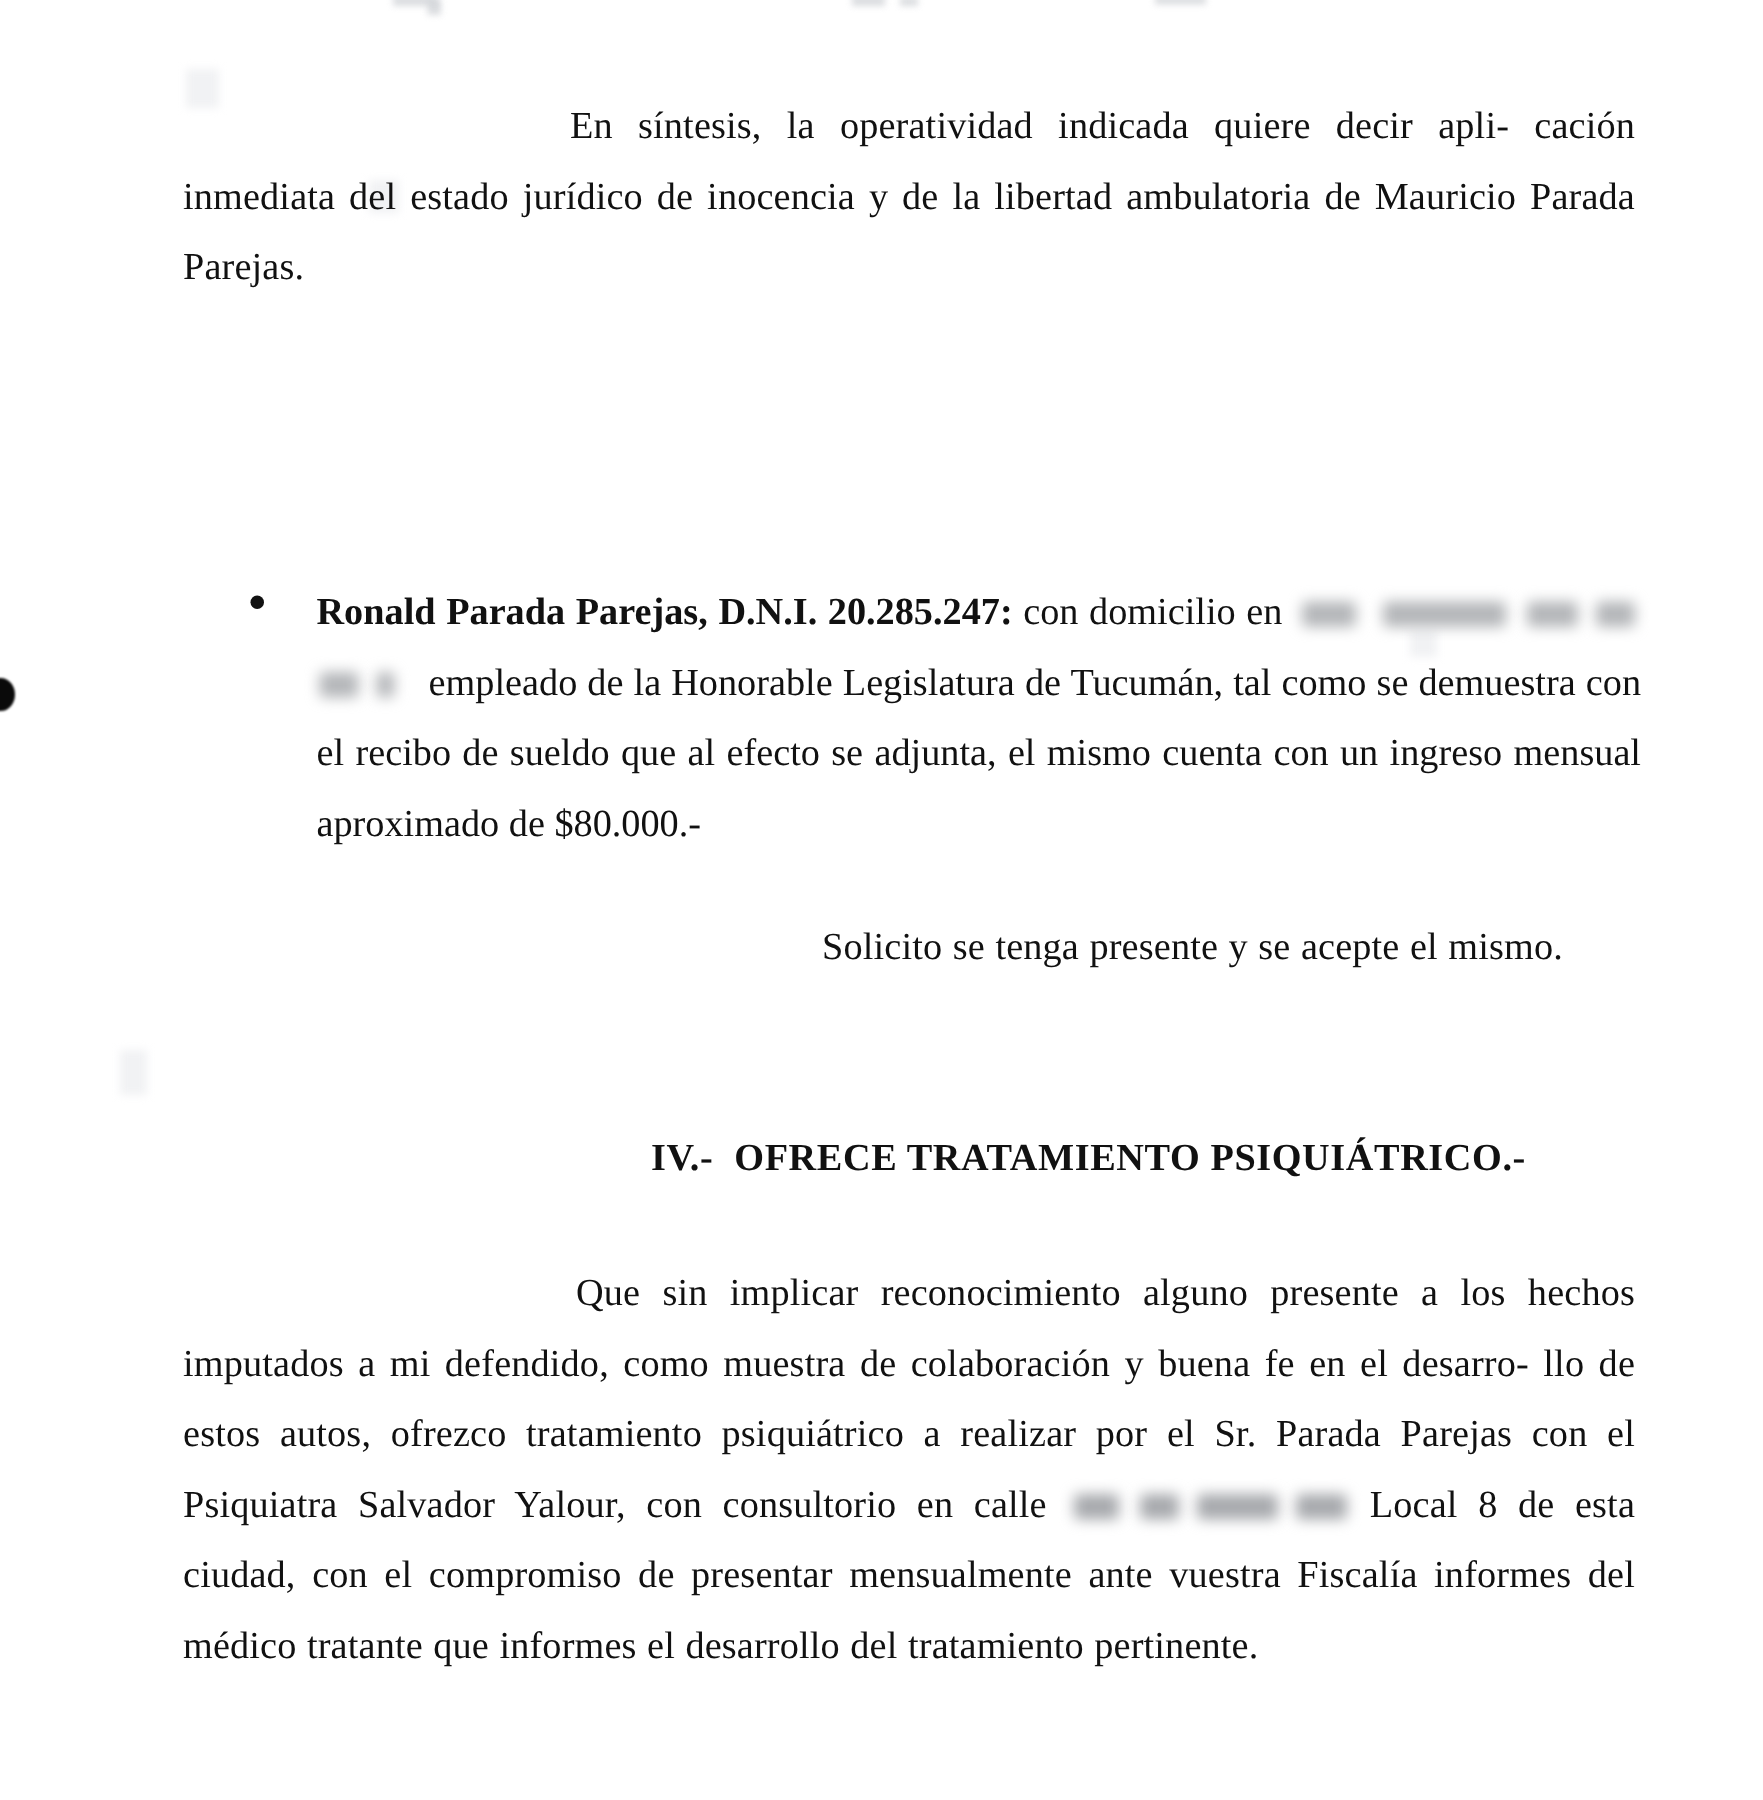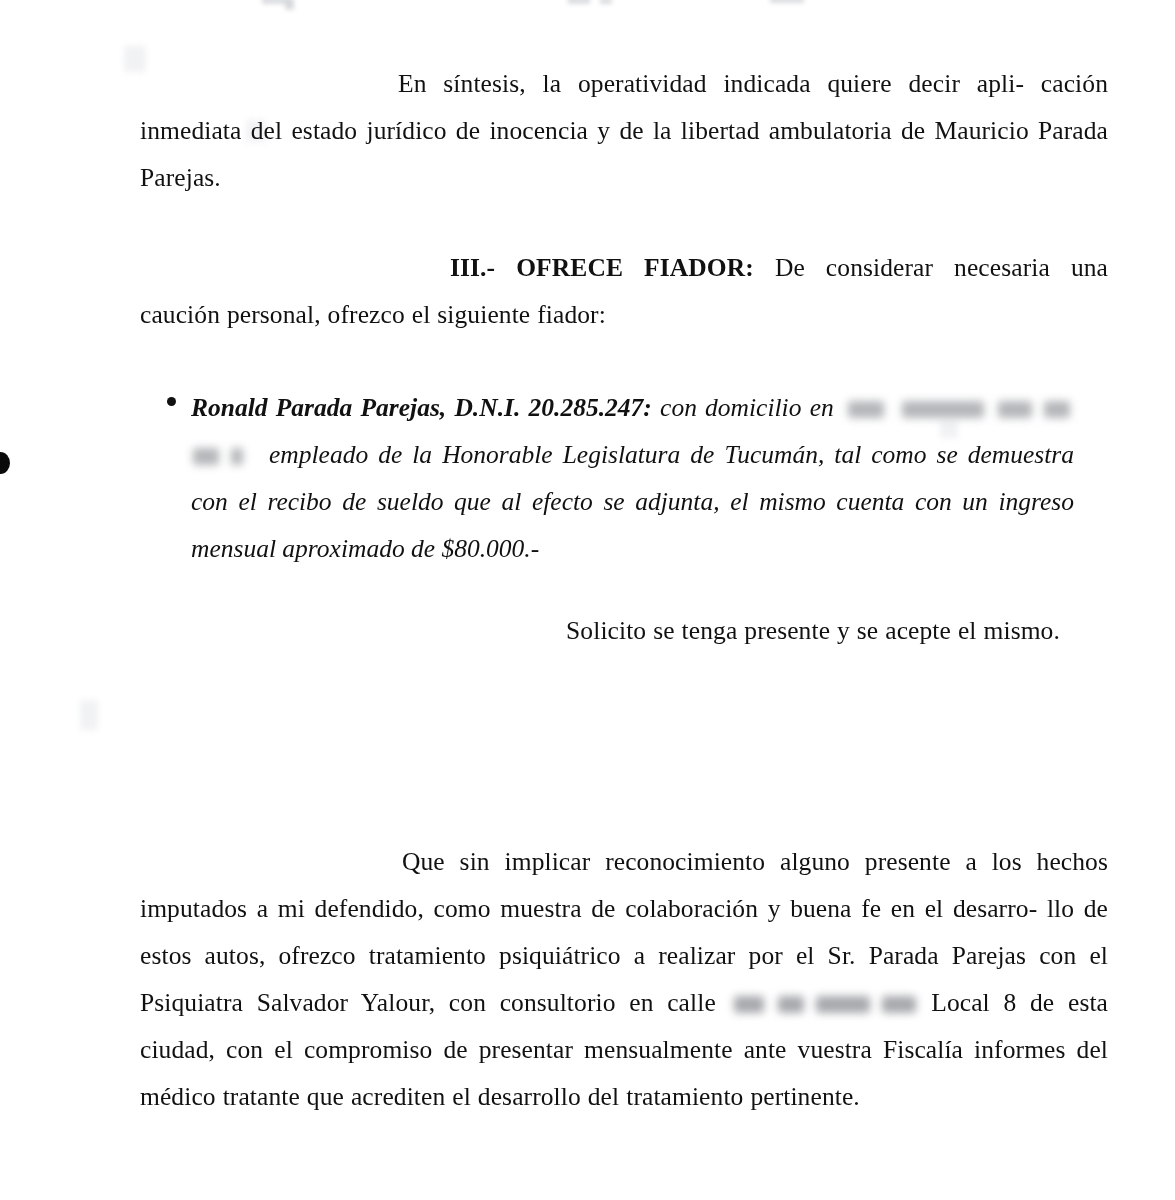--- a/index.html
+++ b/index.html
@@ -54,21 +54,20 @@
   }
   .para {
     position: absolute;
     width: 968px;
     font-size: 25.5px;
     line-height: 47px;
     text-align: justify;
     text-justify: inter-word;
     letter-spacing: .1px;
     word-spacing: .5px;
-    margin-left: 18px;
   }
   .para.nojust { text-align: center; }
   .indent { display: inline-block; width: 258px; }
   .indent-h { display: inline-block; width: 310px; }
   .indent-s { display: inline-block; width: 378px; }
   b, .bold { font-weight: bold; }
 
   .heading {
     position: absolute;
     width: 968px;
@@ -89,27 +88,26 @@
   .bullet-mark {
     position: absolute;
     left: 0px;
     top: 13px;
     width: 9px;
     height: 9px;
     background: #111111;
     border-radius: 50%;
   }
   .bullet-text {
-    margin-left: 24px;
+    margin-left: 44px;
     width: 883px;
     font-size: 25.5px;
     line-height: 47px;
     text-align: justify;
     text-justify: inter-word;
-    font-style: italic;
   }
   .bullet-text .lastline { text-align: left; }
 
   
   .redaction {
     display: inline-block;
     vertical-align: middle;
     position: relative;
     height: 30px;
   }
@@ -140,23 +138,20 @@
   <div class="faint-blot" style="left:940px; top:420px; width:18px; height:18px;"></div>
 
   <div class="edge-wedge"></div>
 
   <div class="body-area">
 
     <div class="para" style="top:60px;">
       <span class="indent"></span><span>En síntesis, la operatividad indicada quiere decir apli-</span> <span>cación inmediata del estado jurídico de inocencia y de la libertad ambulatoria de Mauricio Parada Parejas.</span>
     </div>
 
-    <div class="para" style="top:244px;">
-      <span class="indent-h"></span><b>III.-</b><span class="bold"> </span><b>OFRECE FIADOR:</b> <span>De considerar necesaria una</span> <span>caución personal, ofrezco el siguiente fiador:</span>
-    </div>
 
     <div class="bullet-block">
       <span class="bullet-mark"></span>
       <div class="bullet-text">
         <b>Ronald Parada Parejas, D.N.I. 20.285.247:</b>
         <span>con domicilio en</span>
         <span class="redaction" style="width:232px;">
           <span class="blob" style="left:6px;  width:36px;"></span>
           <span class="blob" style="left:60px; width:82px;"></span>
           <span class="blob" style="left:156px;width:34px;"></span>
@@ -169,31 +164,34 @@
         <span>empleado de la Honorable Legislatura de Tucumán, tal como se demuestra</span>
         <span>con el recibo de sueldo que al efecto se adjunta, el mismo cuenta con un ingreso</span>
         <span class="lastline">mensual aproximado de $80.000.-</span>
       </div>
     </div>
 
     <div class="para nojust" style="top:607px;">
       <span class="indent-s"></span><span>Solicito se tenga presente y se acepte el mismo.</span>
     </div>
 
+    <div class="heading" style="top:748px;">
+      <span class="indent-h" style="width:312px;"></span><span>IV.-</span><span class="sp"></span><span>OFRECE TRATAMIENTO PSIQUIÁTRICO.-</span>
+    </div>
 
     <div class="para" style="top:838px;">
       <span class="indent" style="width:262px;"></span><span>Que sin implicar reconocimiento alguno presente a los</span>
       <span>hechos imputados a mi defendido, como muestra de colaboración y buena fe en el desarro-</span>
       <span>llo de estos autos, ofrezco tratamiento psiquiátrico a realizar por el Sr. Parada Parejas con</span>
       <span>el Psiquiatra Salvador Yalour, con consultorio en calle</span>
       <span class="redaction dark" style="width:188px;">
         <span class="blob" style="left:4px;   width:30px;"></span>
         <span class="blob" style="left:48px;  width:26px;"></span>
         <span class="blob" style="left:86px;  width:54px;"></span>
         <span class="blob" style="left:152px; width:34px;"></span>
       </span>
       <span>Local 8 de esta</span>
       <span>ciudad, con el compromiso de presentar mensualmente ante vuestra Fiscalía informes del</span>
-      <span>médico tratante que acrediten el desarrollo del tratamiento pertinente.</span>
+      <span>médico tratante que informes el desarrollo del tratamiento pertinente.</span>
     </div>
 
   </div>
 </div>
 
 </body></html>

